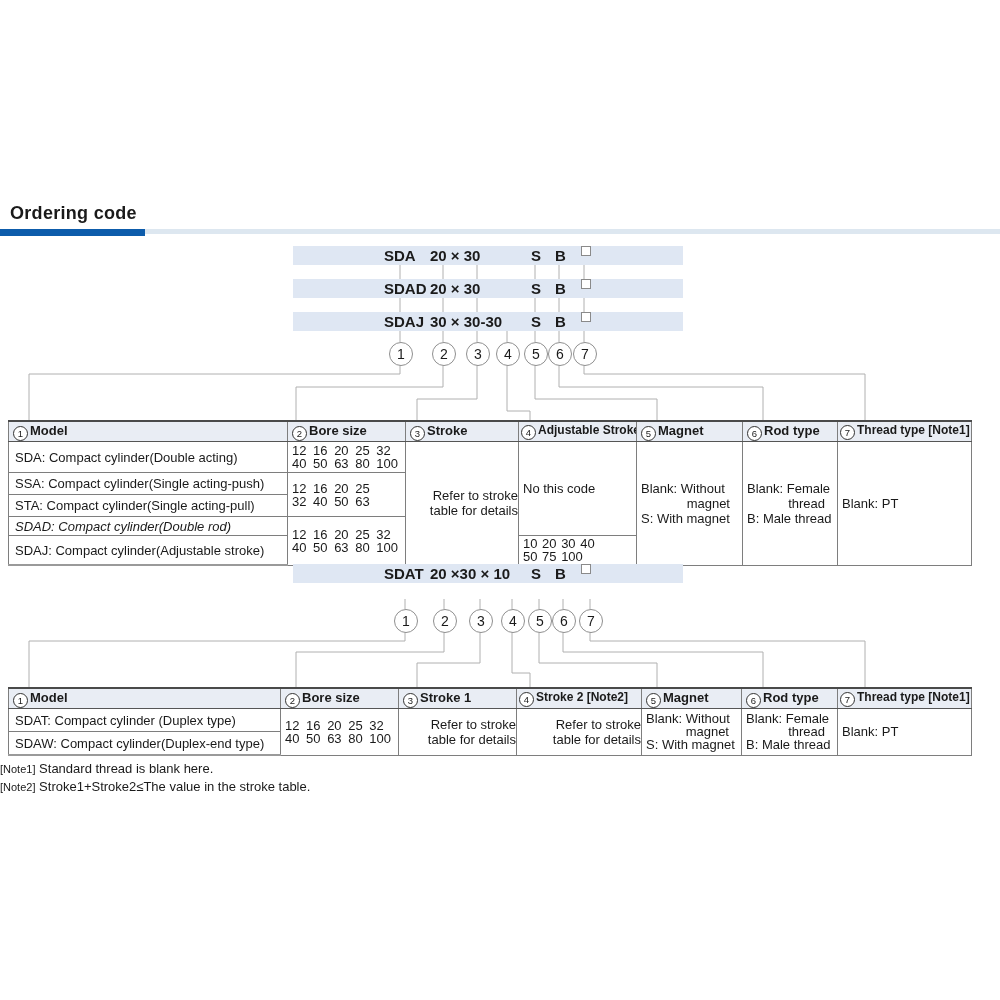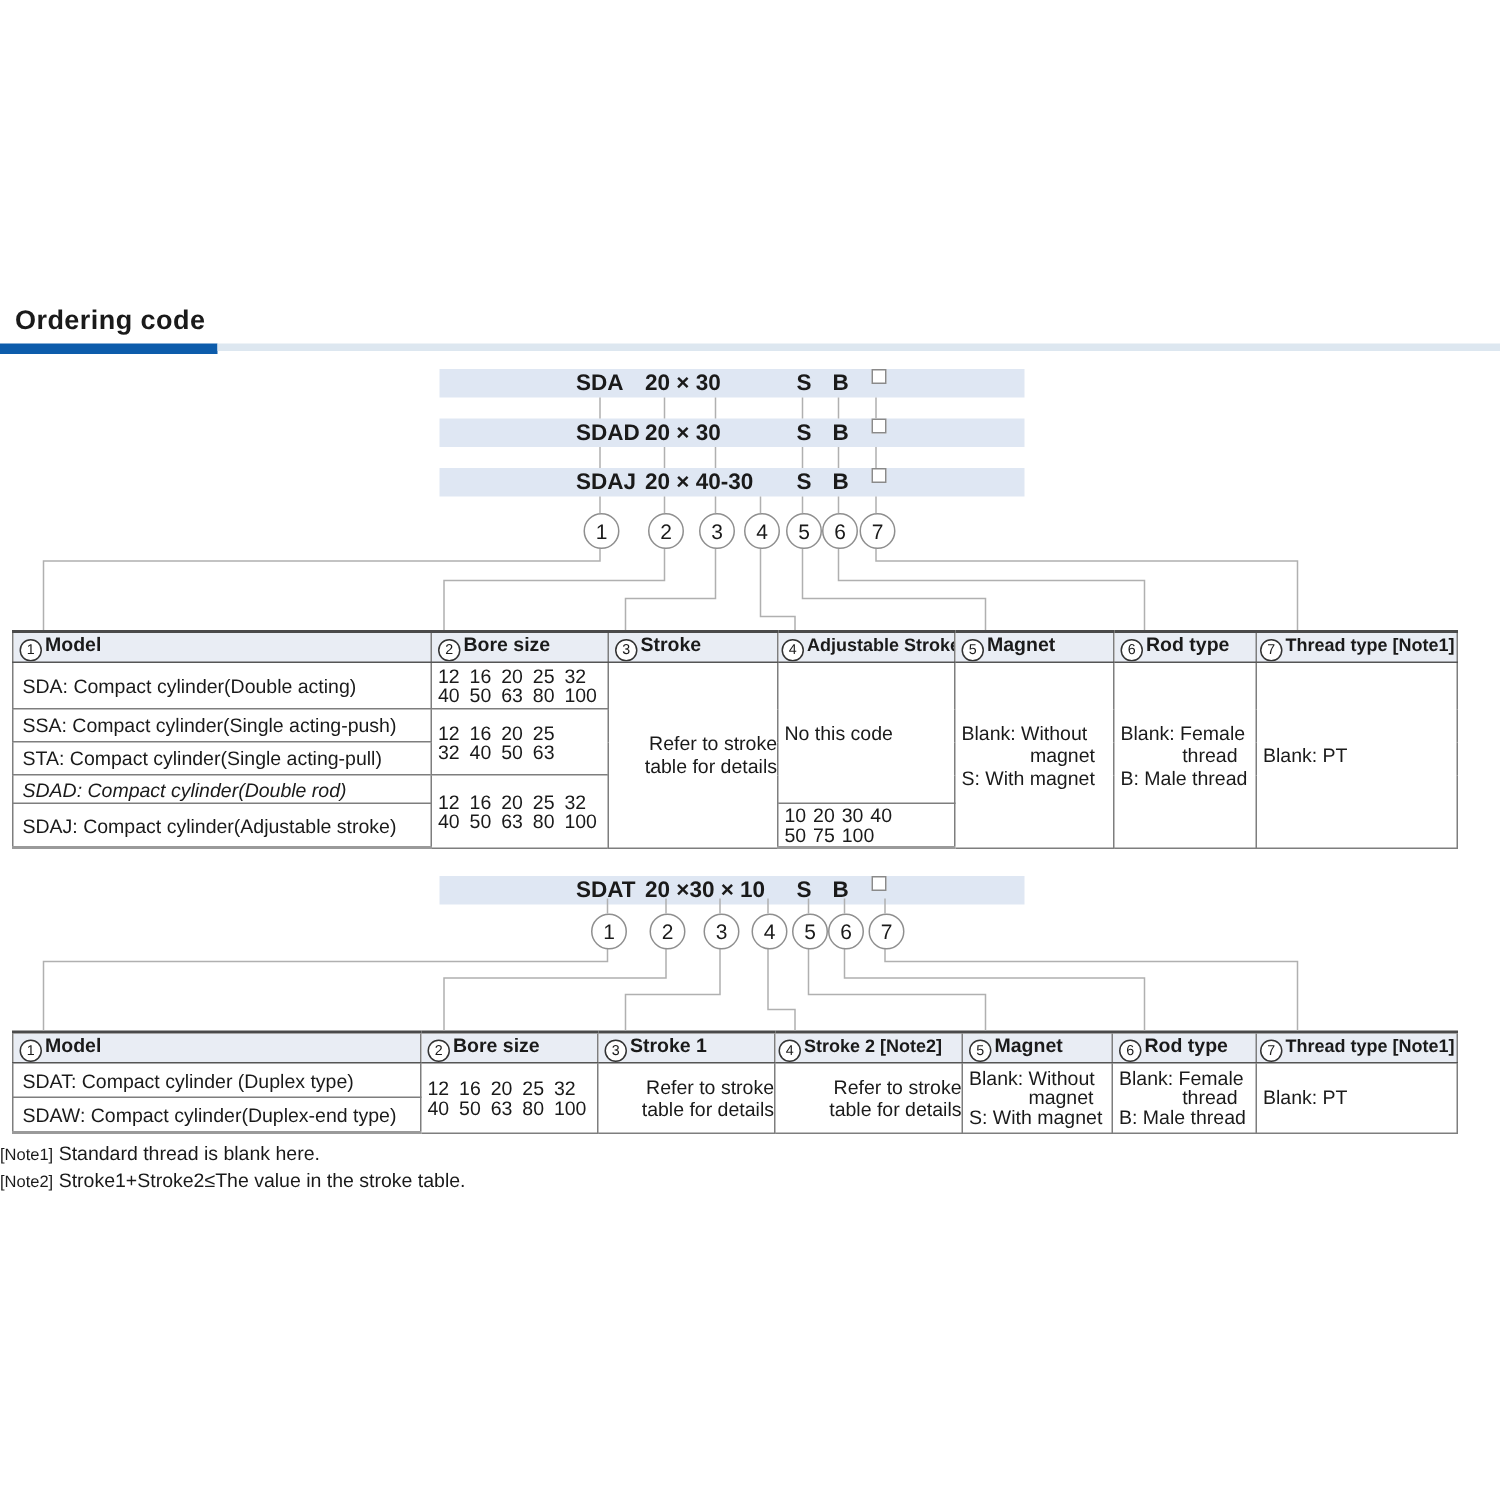--- a/index.html
+++ b/index.html
@@ -87,21 +87,21 @@
 </div>
 <div class="abs codebar" style="top:279px;">
   <span class="seg-model">SDAD</span>
   <span class="seg-size">20 × 30</span>
   <span class="seg-s">S</span>
   <span class="seg-b">B</span>
   <span class="sq"></span>
 </div>
 <div class="abs codebar" style="top:312px;">
   <span class="seg-model">SDAJ</span>
-  <span class="seg-size">20 × 40-30</span>
+  <span class="seg-size">30 × 30-30</span>
   <span class="seg-s">S</span>
   <span class="seg-b">B</span>
   <span class="sq"></span>
 </div>
 
 <div class="abs circle" style="left:389px;top:342px;">1</div>
 <div class="abs circle" style="left:432px;top:342px;">2</div>
 <div class="abs circle" style="left:466px;top:342px;">3</div>
 <div class="abs circle" style="left:496px;top:342px;">4</div>
 <div class="abs circle" style="left:524px;top:342px;">5</div>
@@ -173,21 +173,21 @@
     <tr class="last">
       <td class="model" style="height:28px;">SDAJ: Compact cylinder(Adjustable stroke)</td>
       <td class="bore" style="word-spacing:1px;">
         <div>10 20 30 40</div>
           <div>50 75 100</div>
       </td>
     </tr>
   </tbody>
 </table>
 
-<div class="abs codebar" style="top:584px;">
+<div class="abs codebar" style="top:564px;">
   <span class="seg-model">SDAT</span>
   <span class="seg-size">20 ×30 × 10</span>
   <span class="seg-s">S</span>
   <span class="seg-b">B</span>
   <span class="sq"></span>
 </div>
 
 <div class="abs circle" style="left:394px;top:609px;">1</div>
 <div class="abs circle" style="left:433px;top:609px;">2</div>
 <div class="abs circle" style="left:469px;top:609px;">3</div>

